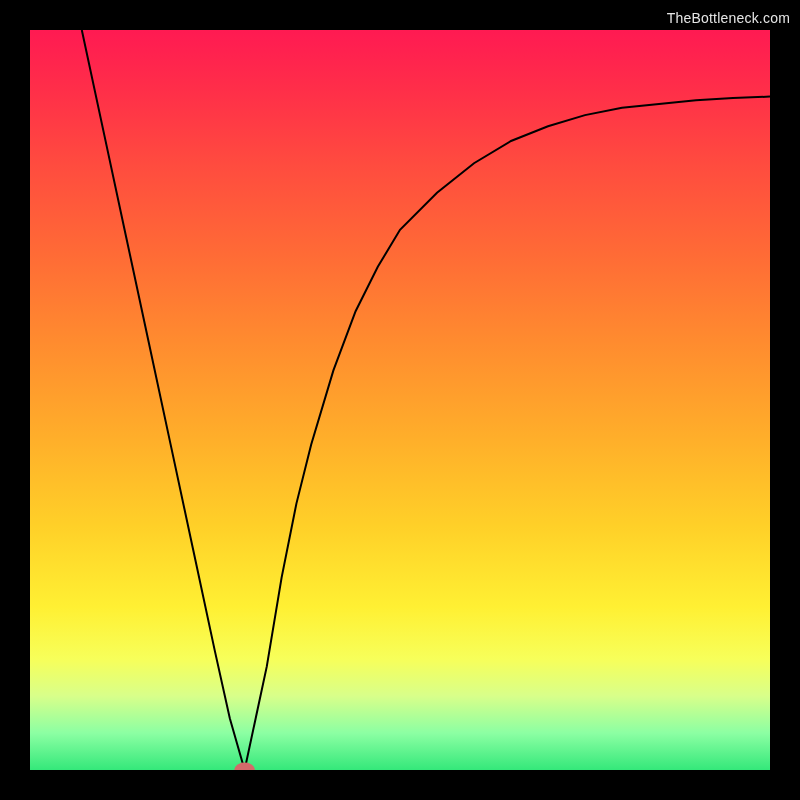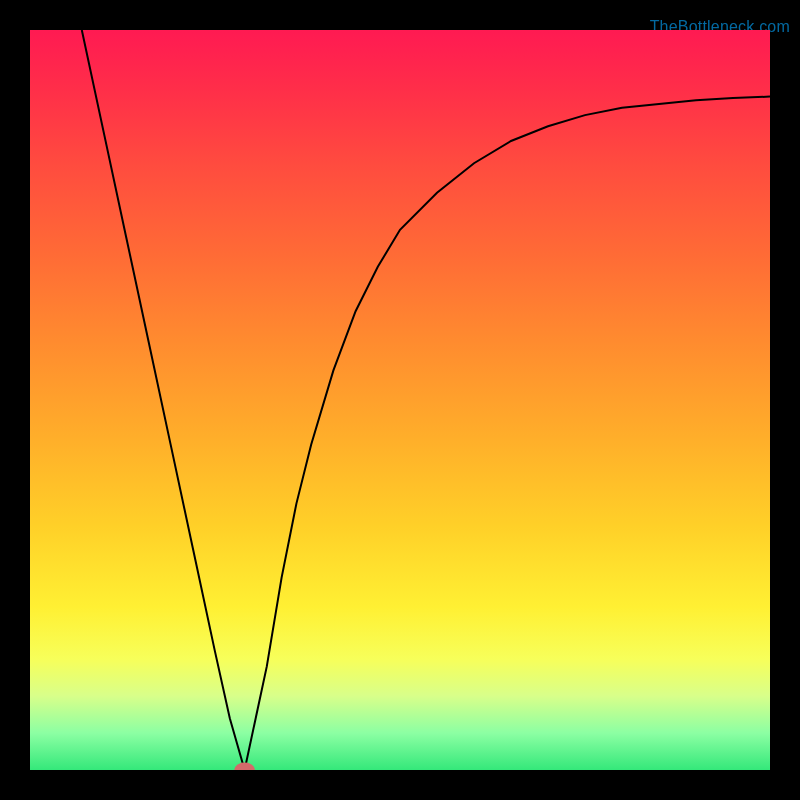--- a/index.html
+++ b/index.html
@@ -39,24 +39,24 @@
   }
   .plot svg {
     position: absolute;
     left: 0; top: 0;
     width: 100%;
     height: 100%;
     display: block;
   }
   .watermark {
     position: absolute;
-    top: 18px;
+    top: 10px;
     right: 10px;
-    color: #0369a1;
-    font-size: 16px;
+    color: #e5e5e5;
+    font-size: 14px;
     font-weight: 500;
     letter-spacing: 0.2px;
     user-select: none;
   }
 </style>
 </head>
 <body>
 
 <div class="chart-wrapper">
 

